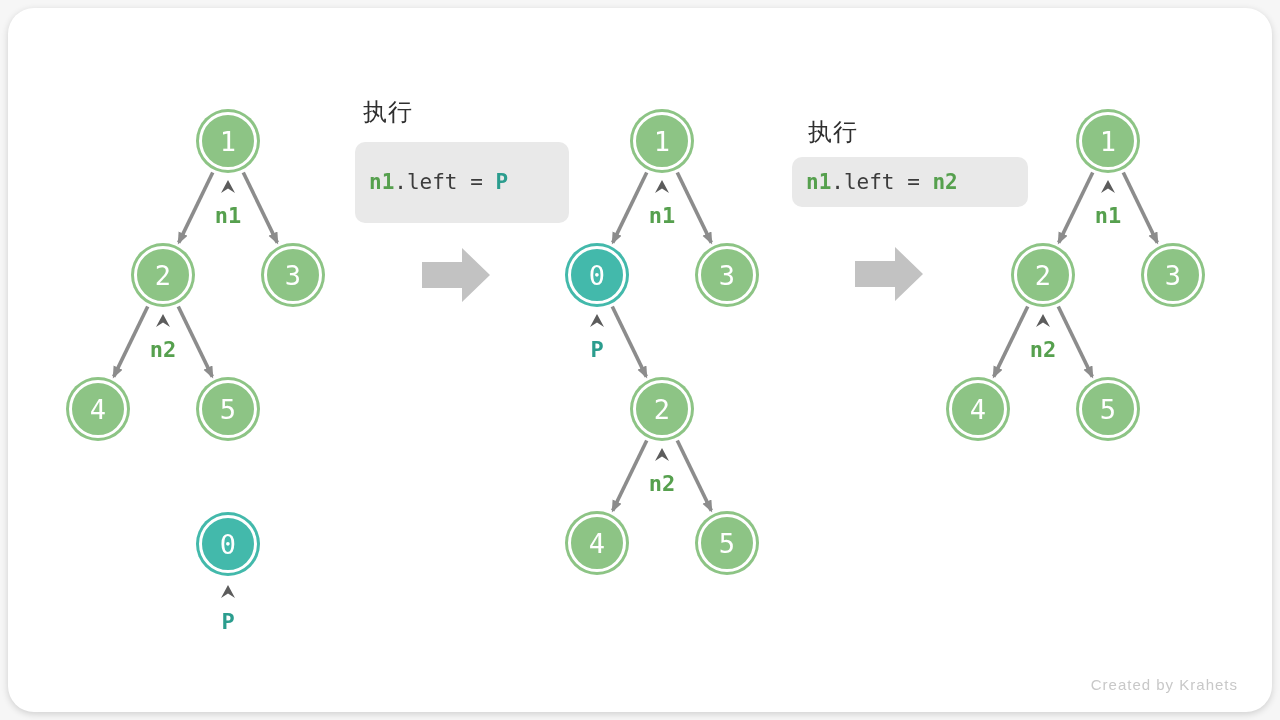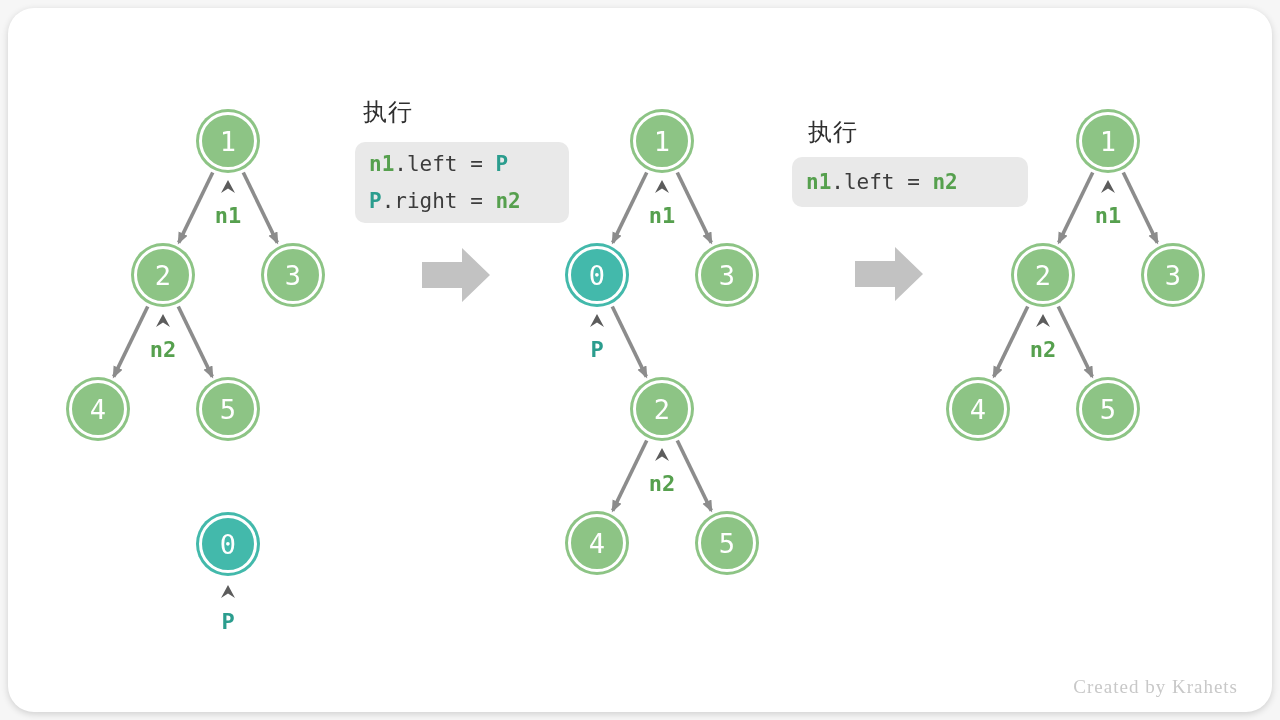--- a/index.html
+++ b/index.html
@@ -40,21 +40,21 @@
   }
   .code-line{
     font-family:"DejaVu Sans Mono",monospace;font-size:21px;
     line-height:37px;white-space:pre;color:var(--code-text);
   }
   .tok-plain{color:var(--code-text);}
   .tok-green{color:var(--label-green);font-weight:bold;}
   .tok-teal{color:var(--label-teal);font-weight:bold;}
   .watermark{
     position:absolute;right:42px;top:676px;
-    font-family:Liberation Serif, serif;font-size:19px;
+    font-family:Liberation Sans, sans-serif;font-size:15px;
     color:var(--watermark);letter-spacing:1px;
   }
 </style>
 </head>
 <body style="--node-green: #8dc485; --node-teal: #43b9ab; --label-green: #56a04e; --label-teal: #2b9d8e; --code-text: #3c3c3c; --code-bg: #e9e9e9; --heading: #2f2f2f; --watermark: #c8c8c8;">
 
 <div class="card"></div>
 
 <div id="layer">
   <svg id="svg-layer" width="1280" height="720">
@@ -117,21 +117,20 @@
       <div class="node node-green" style="left: 1144px; top: 246px;">3</div>
       <div class="node node-green" style="left: 949px; top: 380px;">4</div>
       <div class="node node-green" style="left: 1079px; top: 380px;">5</div>
       <div class="pointer-label ptr-green" style="left: 1108px; top: 215px;">n1</div>
       <div class="pointer-label ptr-green" style="left: 1043px; top: 349px;">n2</div>
     </div>
   <div id="exec-layer">
       <div class="exec-heading" style="left: 363px; top: 96px;">执行</div>
       <div class="code-box" style="left: 355px; top: 142px; width: 214px; height: 81px;">
         <div class="code-line"><span class="tok-green">n1</span><span class="tok-plain">.left = </span><span class="tok-teal">P</span></div>
-        <div class="code-line"><span class="tok-teal">P</span><span class="tok-plain">.right = </span><span class="tok-green">n2</span></div>
       </div>
       <div class="exec-heading" style="left: 808px; top: 116px;">执行</div>
       <div class="code-box" style="left: 792px; top: 157px; width: 236px; height: 50px;">
         <div class="code-line"><span class="tok-green">n1</span><span class="tok-plain">.left = </span><span class="tok-green">n2</span></div>
       </div>
     </div>
   <div class="watermark">Created by Krahets</div>
 </div>
 
 </body></html>

